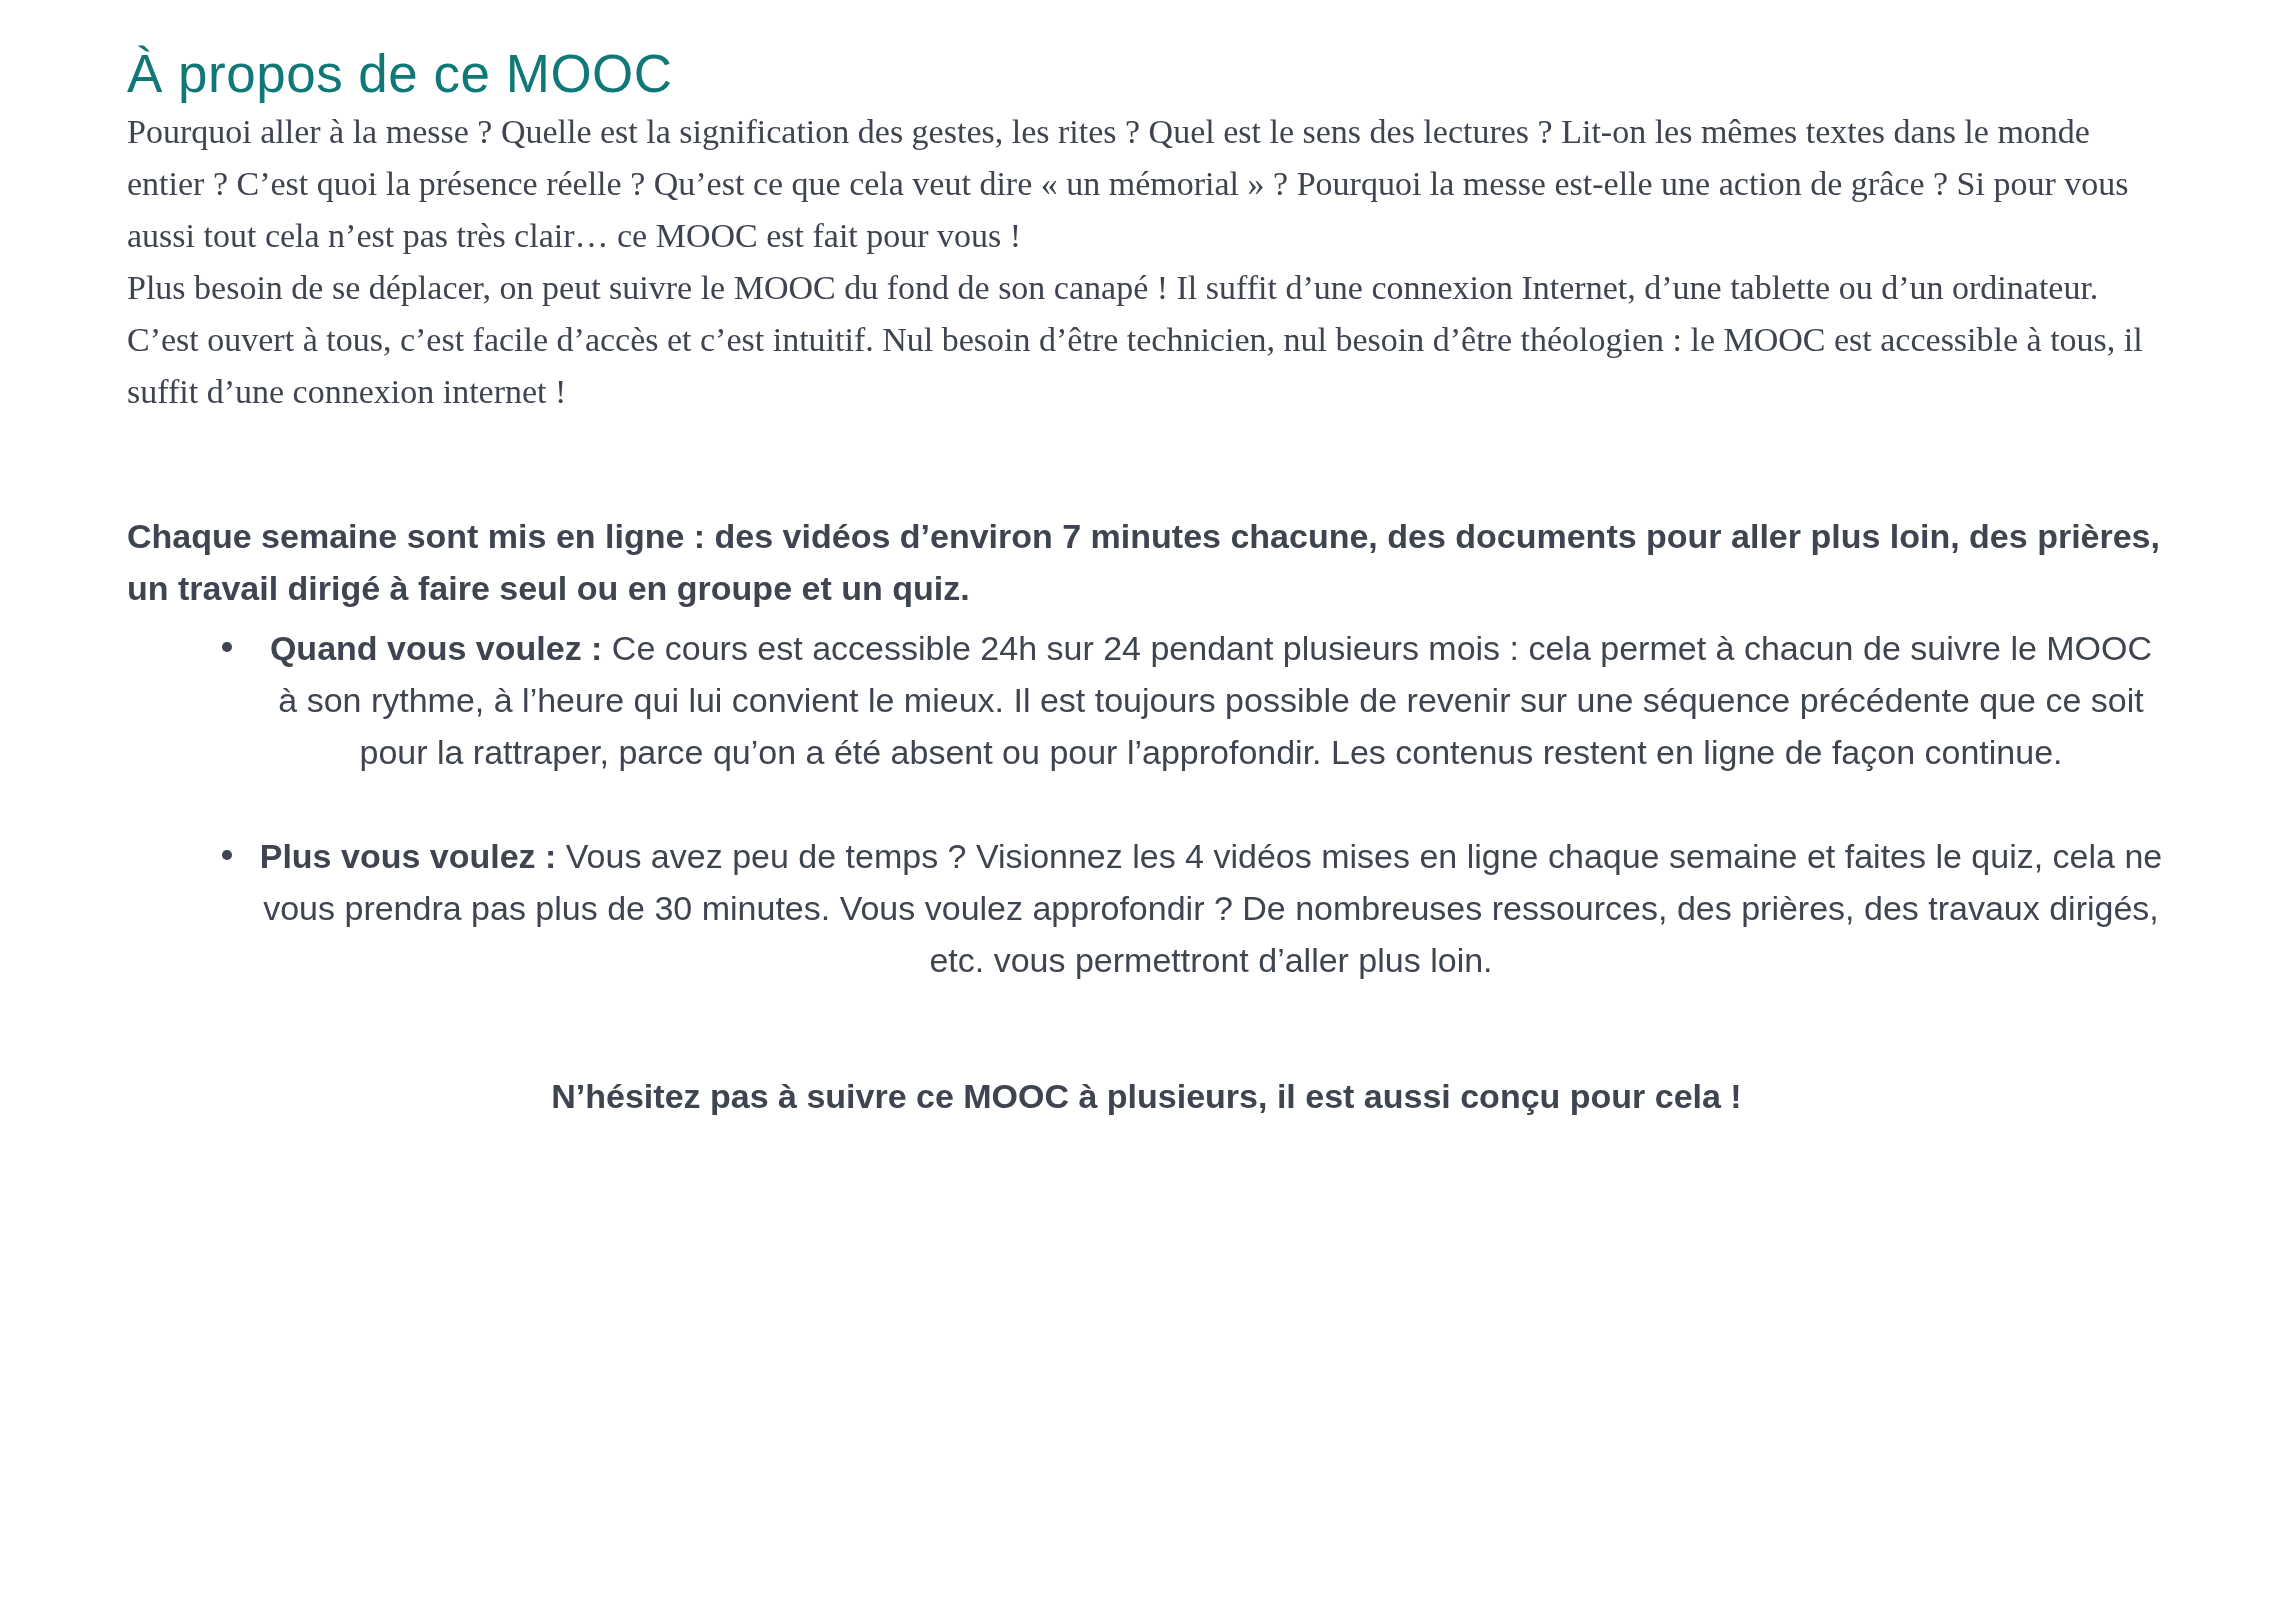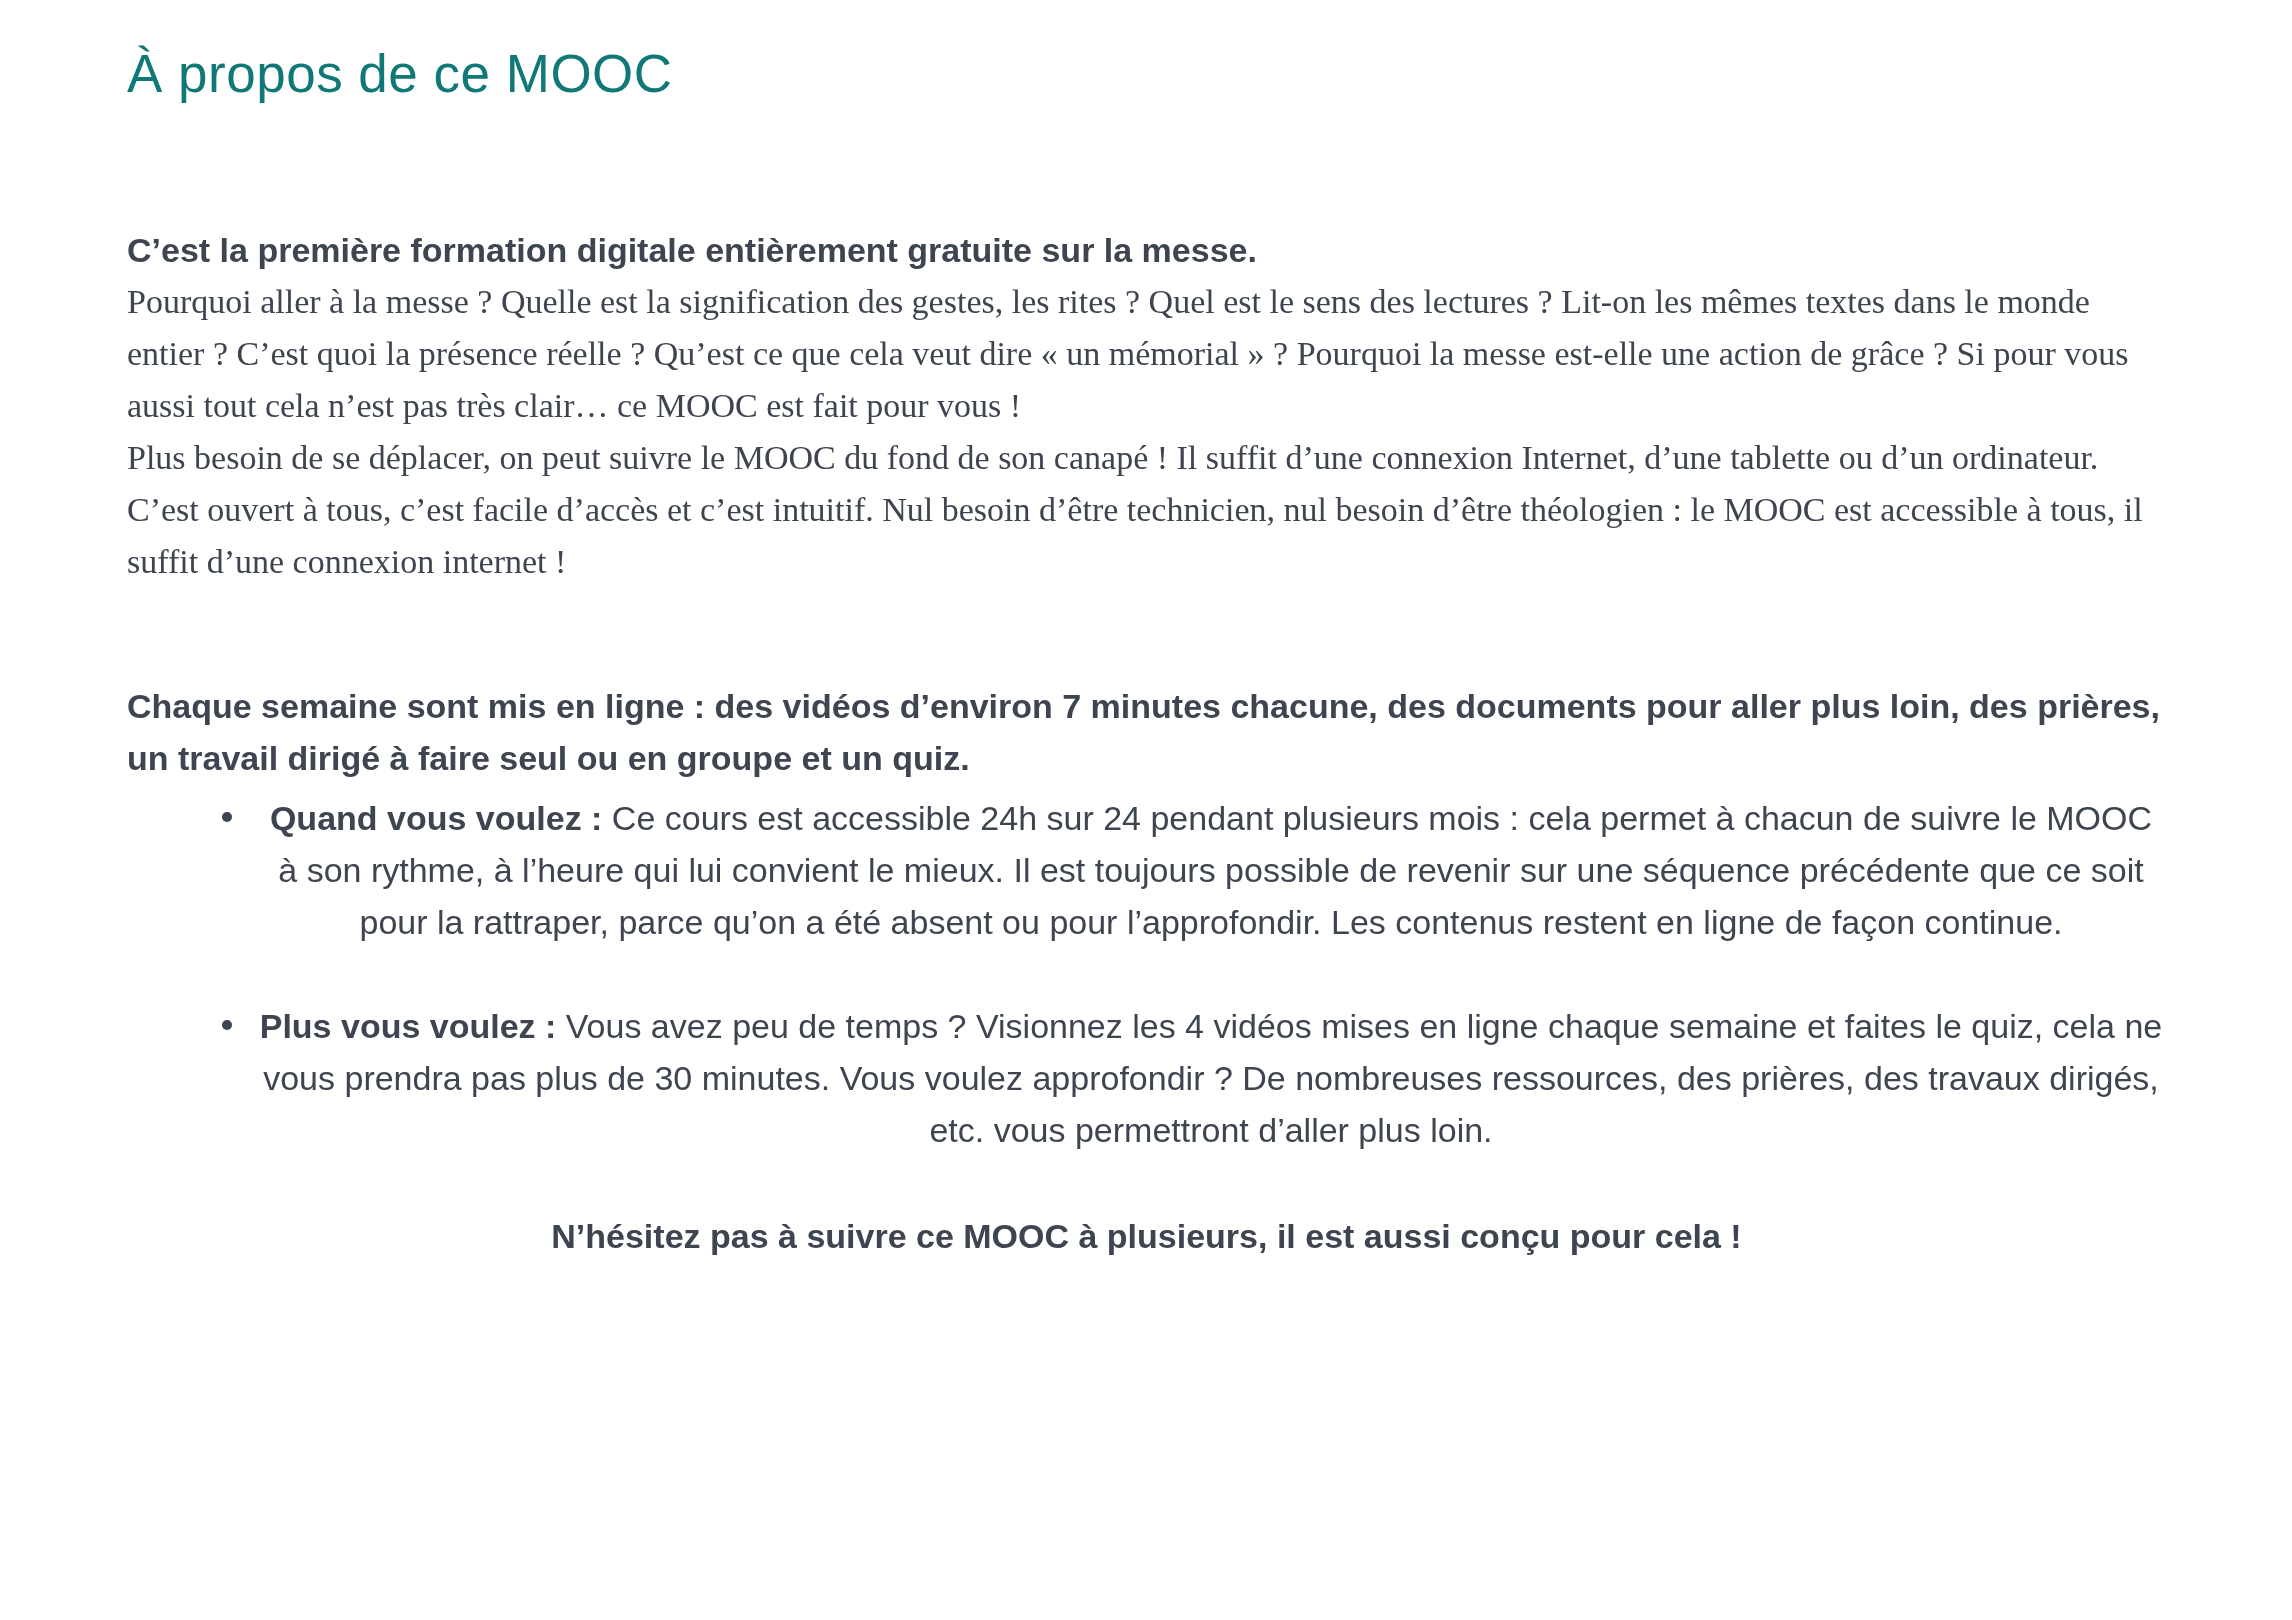--- a/index.html
+++ b/index.html
@@ -56,33 +56,32 @@
     left: 2px;
     top: 20.6px;
     width: 9.8px;
     height: 9.8px;
     border-radius: 50%;
     background: var(--ink);
   }
   ul.bullets li.spaced { margin-bottom: 52px; }
   .b-label { font-weight: bold; }
   .closing {
-    margin-top: 54px;
+    margin-top: 84px;
     text-align: center;
     font-weight: bold;
   }
 </style>
 </head>
 <body>
 
 <div class="page">
 
   <section>
     <h1 class="heading-about">À propos de ce MOOC</h1>
-    <p class="lead lead-about">C’est la première formation digitale entièrement gratuite sur la messe.</p>
     <p class="para">Pourquoi aller à la messe ? Quelle est la signification des gestes, les rites ? Quel est le sens des lectures ? Lit-on les mêmes textes dans le monde entier ? C’est quoi la présence réelle ? Qu’est ce que cela veut dire « un mémorial » ? Pourquoi la messe est-elle une action de grâce ? Si pour vous aussi tout cela n’est pas très clair… ce MOOC est fait pour vous !</p>
     <p class="para">Plus besoin de se déplacer, on peut suivre le MOOC du fond de son canapé ! Il suffit d’une connexion Internet, d’une tablette ou d’un ordinateur. C’est ouvert à tous, c’est facile d’accès et c’est intuitif. Nul besoin d’être technicien, nul besoin d’être théologien : le MOOC est accessible à tous, il suffit d’une connexion internet !</p>
   </section>
 
   <section>
     <p class="lead lead-how">Chaque semaine sont mis en ligne : des vidéos d’environ 7 minutes chacune, des documents pour aller plus loin, des prières, un travail dirigé à faire seul ou en groupe et un quiz.</p>
 
     <ul class="bullets">
       <li class="spaced">
         <span class="b-label">Quand vous voulez :</span>

